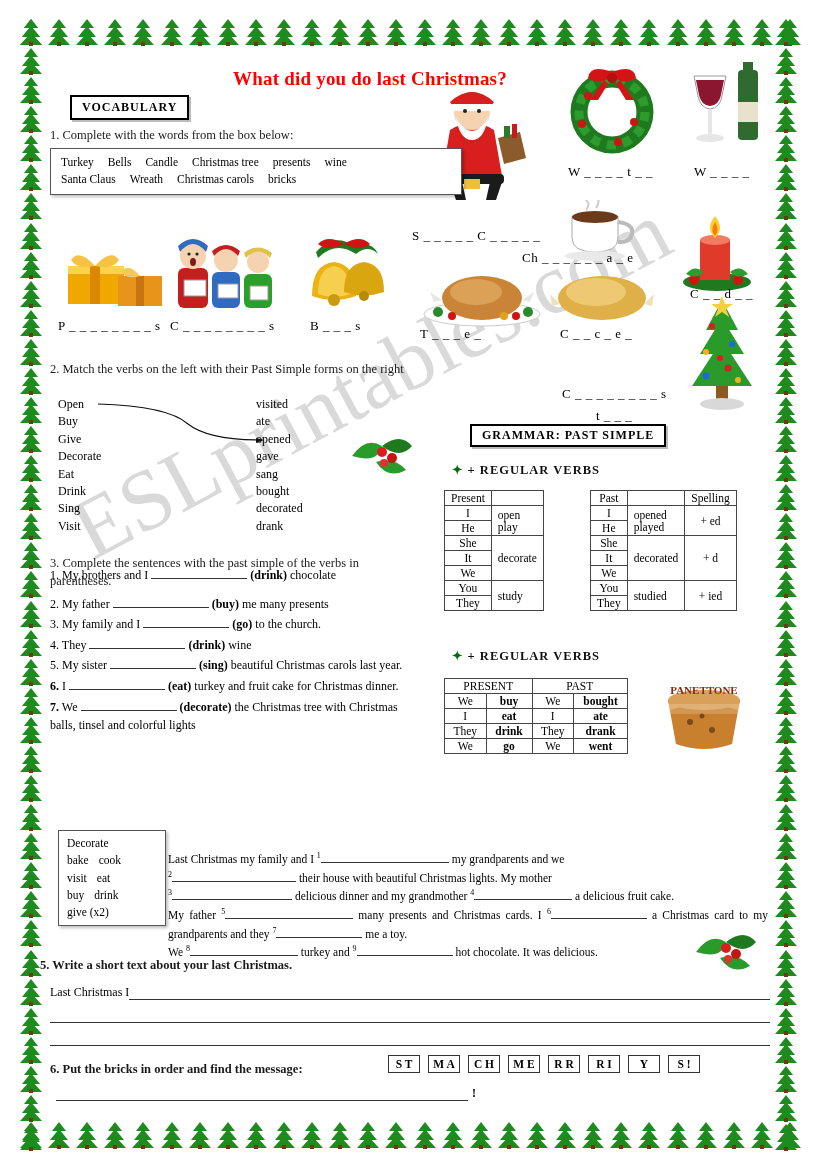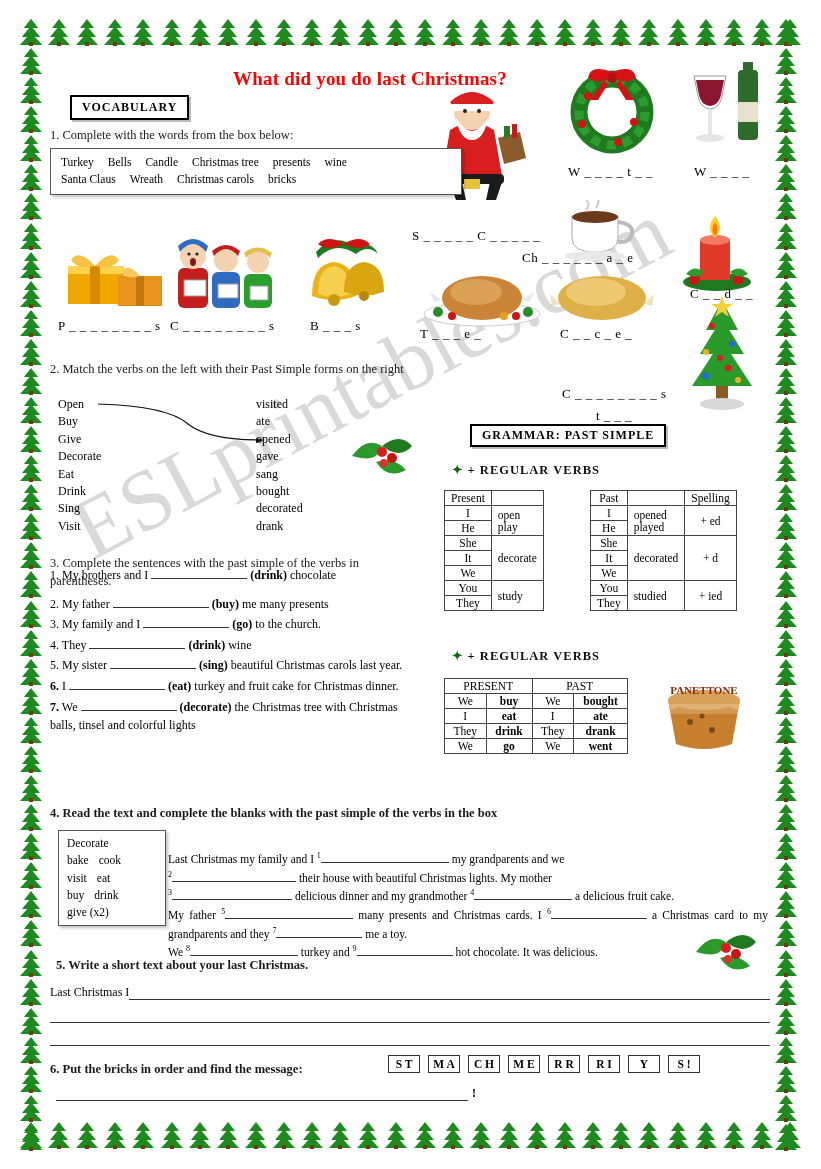--- a/index.html
+++ b/index.html
@@ -1324,21 +1324,20 @@
       <span>I </span><span style="border-bottom:1px solid #333; display:inline-block; width:96px;"></span>
       <b>(eat)</b><span> turkey and fruit cake for Christmas dinner.</span>
     </div>
     <div>
       <span style="font-weight:bold;">7.</span>
       <span>We </span><span style="border-bottom:1px solid #333; display:inline-block; width:96px;"></span>
       <b>(decorate)</b><span> the Christmas tree with Christmas balls, tinsel and colorful lights</span>
     </div>
   </div>
 
-  <div class="q bold" style="position:absolute; left:50px; top:800px; width:720px;">4. Read the text and complete the blanks with the past simple of the verbs in the box</div>
 
   <div class="readbox" style="position:absolute; left:58px; top:830px; width:90px;">
     <div>Decorate</div>
     <div style="display:flex; gap:10px;">
         <span>bake</span>
         <span>cook</span>
       </div>
     <div style="display:flex; gap:10px;">
         <span>visit</span>
         <span>eat</span>
@@ -1362,21 +1361,21 @@
     <svg width="72" height="54" viewBox="0 0 72 54">
       <path d="M4 24 q14 -20 30 -10 q-4 18 -30 10z" fill="#2a9a2a"></path>
       <path d="M34 14 q18 -14 30 0 q-12 14 -30 0z" fill="#1f7a1f"></path>
       <path d="M28 30 q18 -6 30 8 q-18 10 -30 -8z" fill="#2a9a2a"></path>
       <circle cx="34" cy="20" r="5" fill="#d81e1e"></circle>
       <circle cx="44" cy="26" r="5" fill="#c41414"></circle>
       <circle cx="36" cy="31" r="4" fill="#e03030"></circle>
     </svg>
   </div>
 
-  <div class="q bold" style="position:absolute; left:56px; top:952px;">5. Write a short text about your last Christmas.</div>
+  <div class="q bold" style="position:absolute; left:40px; top:952px;">5. Write a short text about your last Christmas.</div>
   <div style="position:absolute; left:50px; top:985px; width:720px;">
     <div style="display:flex; align-items:flex-end;">
       <span style="font-size:12px;">Last Christmas I</span>
       <span class="line" style="flex:1; height:14px;"></span>
     </div>
     <div class="line" style="height:22px;"></div>
     <div class="line" style="height:22px;"></div>
   </div>
 
   <div class="q bold" style="position:absolute; left:50px; top:1056px;">6. Put the bricks in order and find the message:</div>

